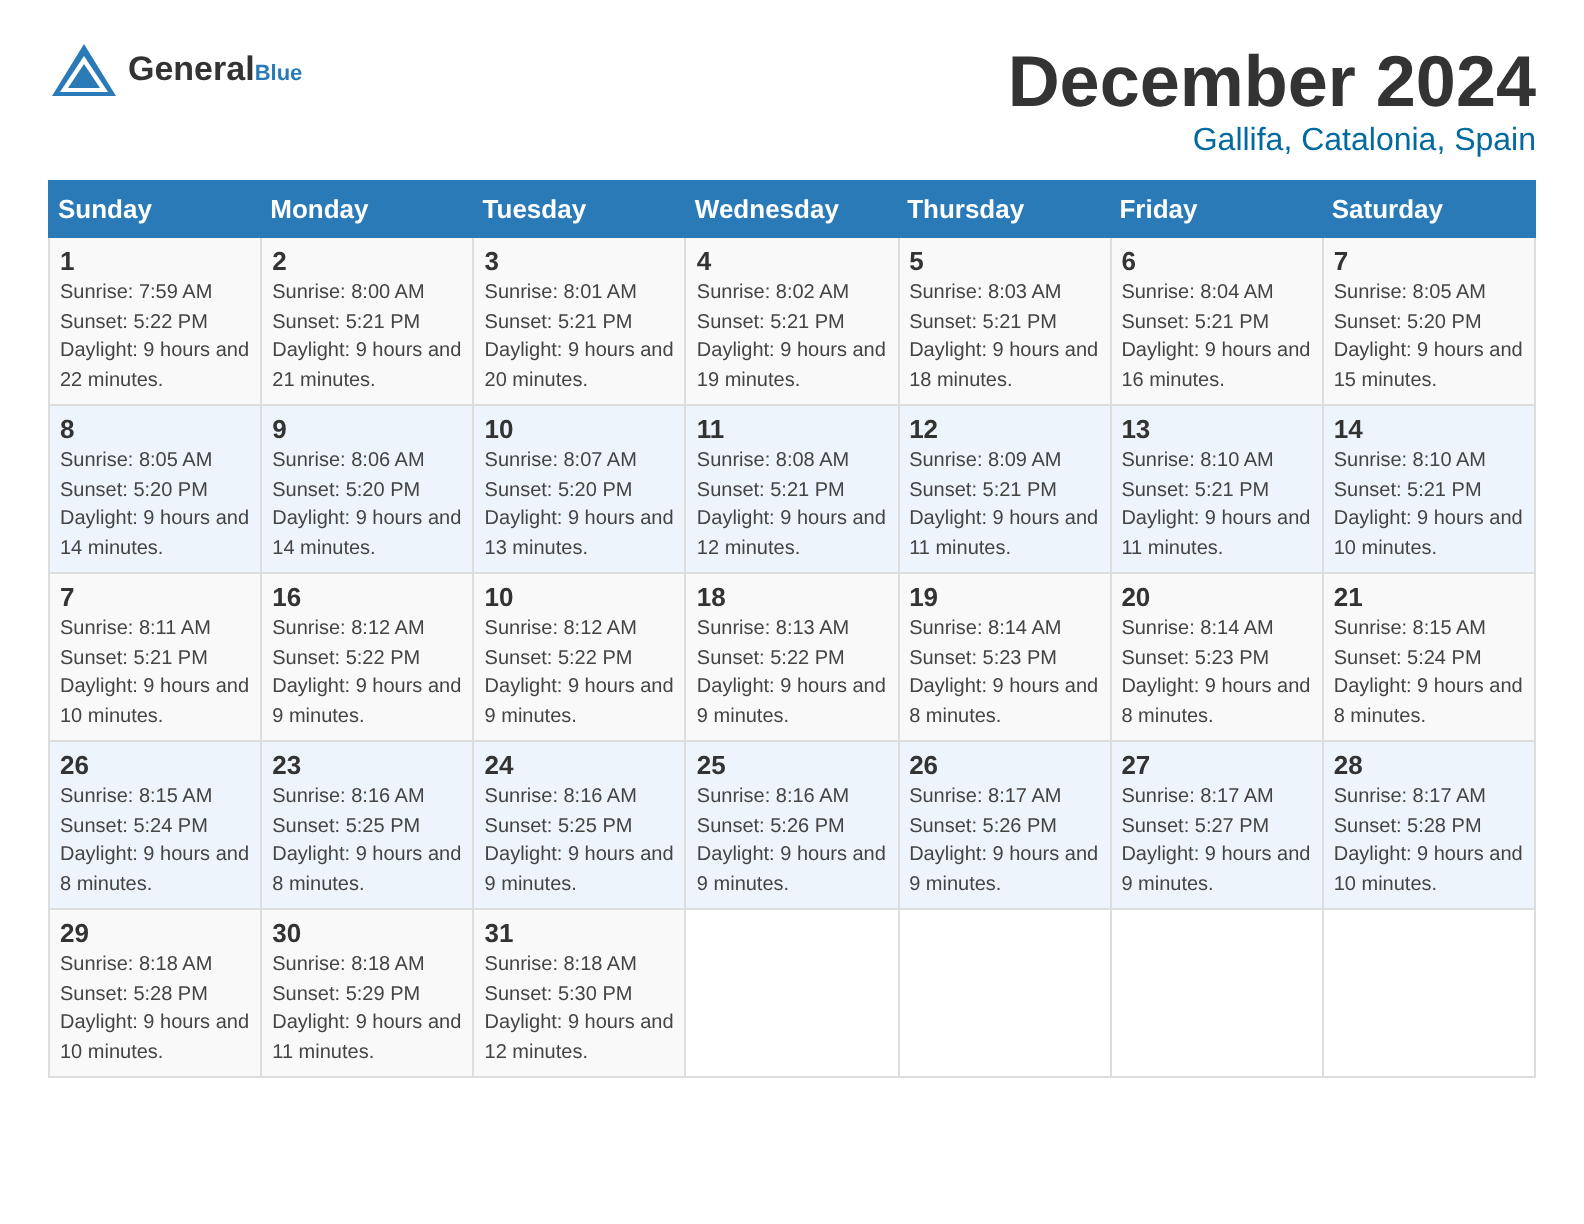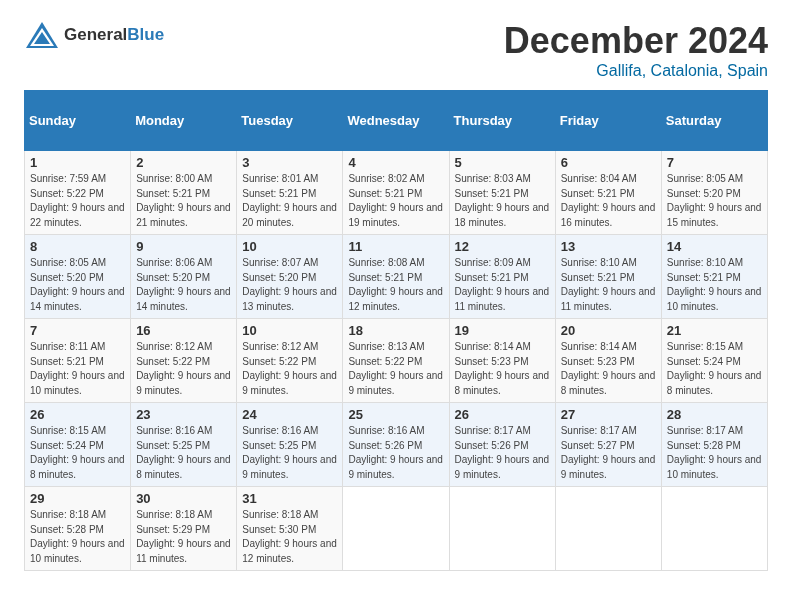--- a/index.html
+++ b/index.html
@@ -35,21 +35,21 @@
       color: #0369a1;
     }
     .calendar {
       width: 100%;
       border-collapse: collapse;
       font-size: 11px;
     }
     .calendar thead tr th {
       background-color: #2a7ab8;
       color: #fff;
-      padding: 22px 4px;
+      padding: 6px 4px;
       text-align: left;
       font-size: 13px;
       font-weight: bold;
       border: 1px solid #2a7ab8;
     }
     .calendar tbody tr td {
       vertical-align: top;
       padding: 4px 5px;
       border: 1px solid #ddd;
       background: #fff;
@@ -83,21 +83,21 @@
 
 <div class="header">
   <div class="logo">
     <svg width="36" height="30" viewBox="0 0 36 30">
       <rect x="0" y="0" width="36" height="30" fill="white"></rect>
       <polygon points="18,2 34,28 2,28" fill="#2a7ab8"></polygon>
       <polygon points="18,8 30,26 6,26" fill="white"></polygon>
       <polygon points="18,12 26,24 10,24" fill="#2a7ab8"></polygon>
     </svg>
     <div>
-      <span style="font-size:17px;font-weight:bold;color:#333;">General</span><span style="font-size:17px;font-weight:bold;color:#2a7ab8;">Blue</span>
+      <span style="font-size:17px;font-weight:bold;color:#333;">General</span><span style="font-size:11px;font-weight:bold;color:#2a7ab8;">Blue</span>
     </div>
   </div>
   <div class="title-block">
     <div class="month-title">December 2024</div>
     <div class="subtitle">Gallifa, Catalonia, Spain</div>
   </div>
 </div>
 
 <table class="calendar">
   <thead>

